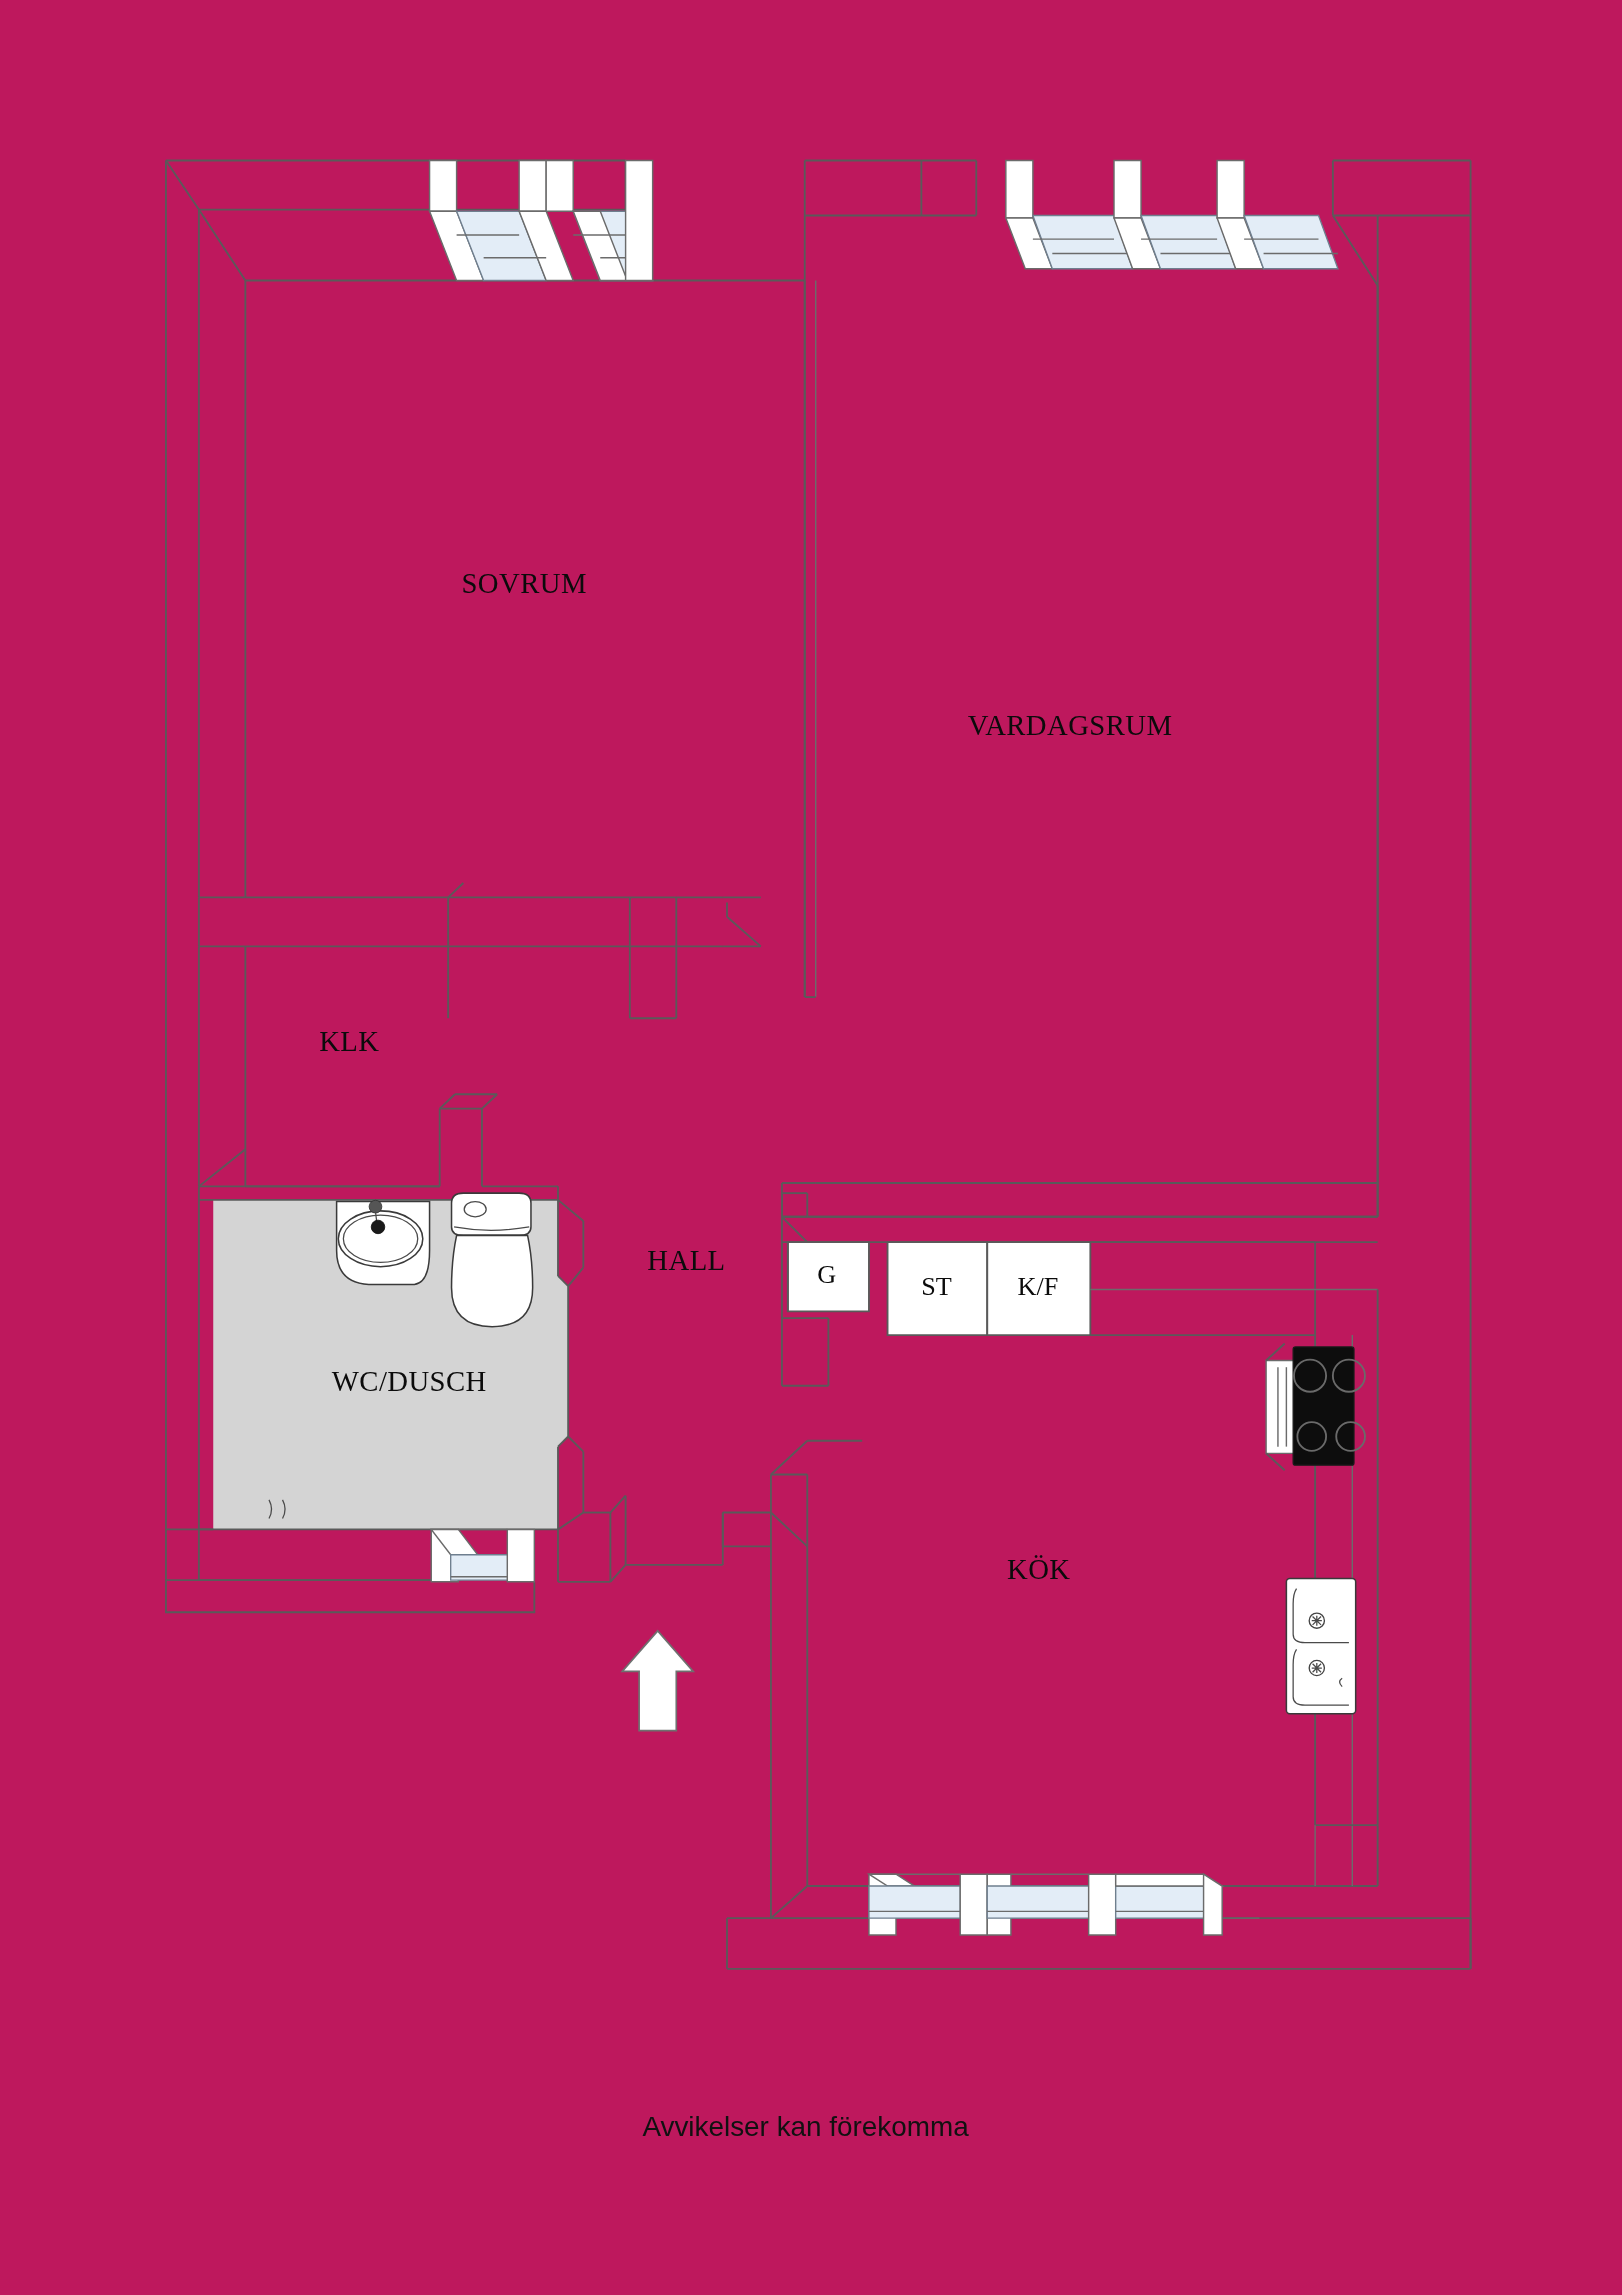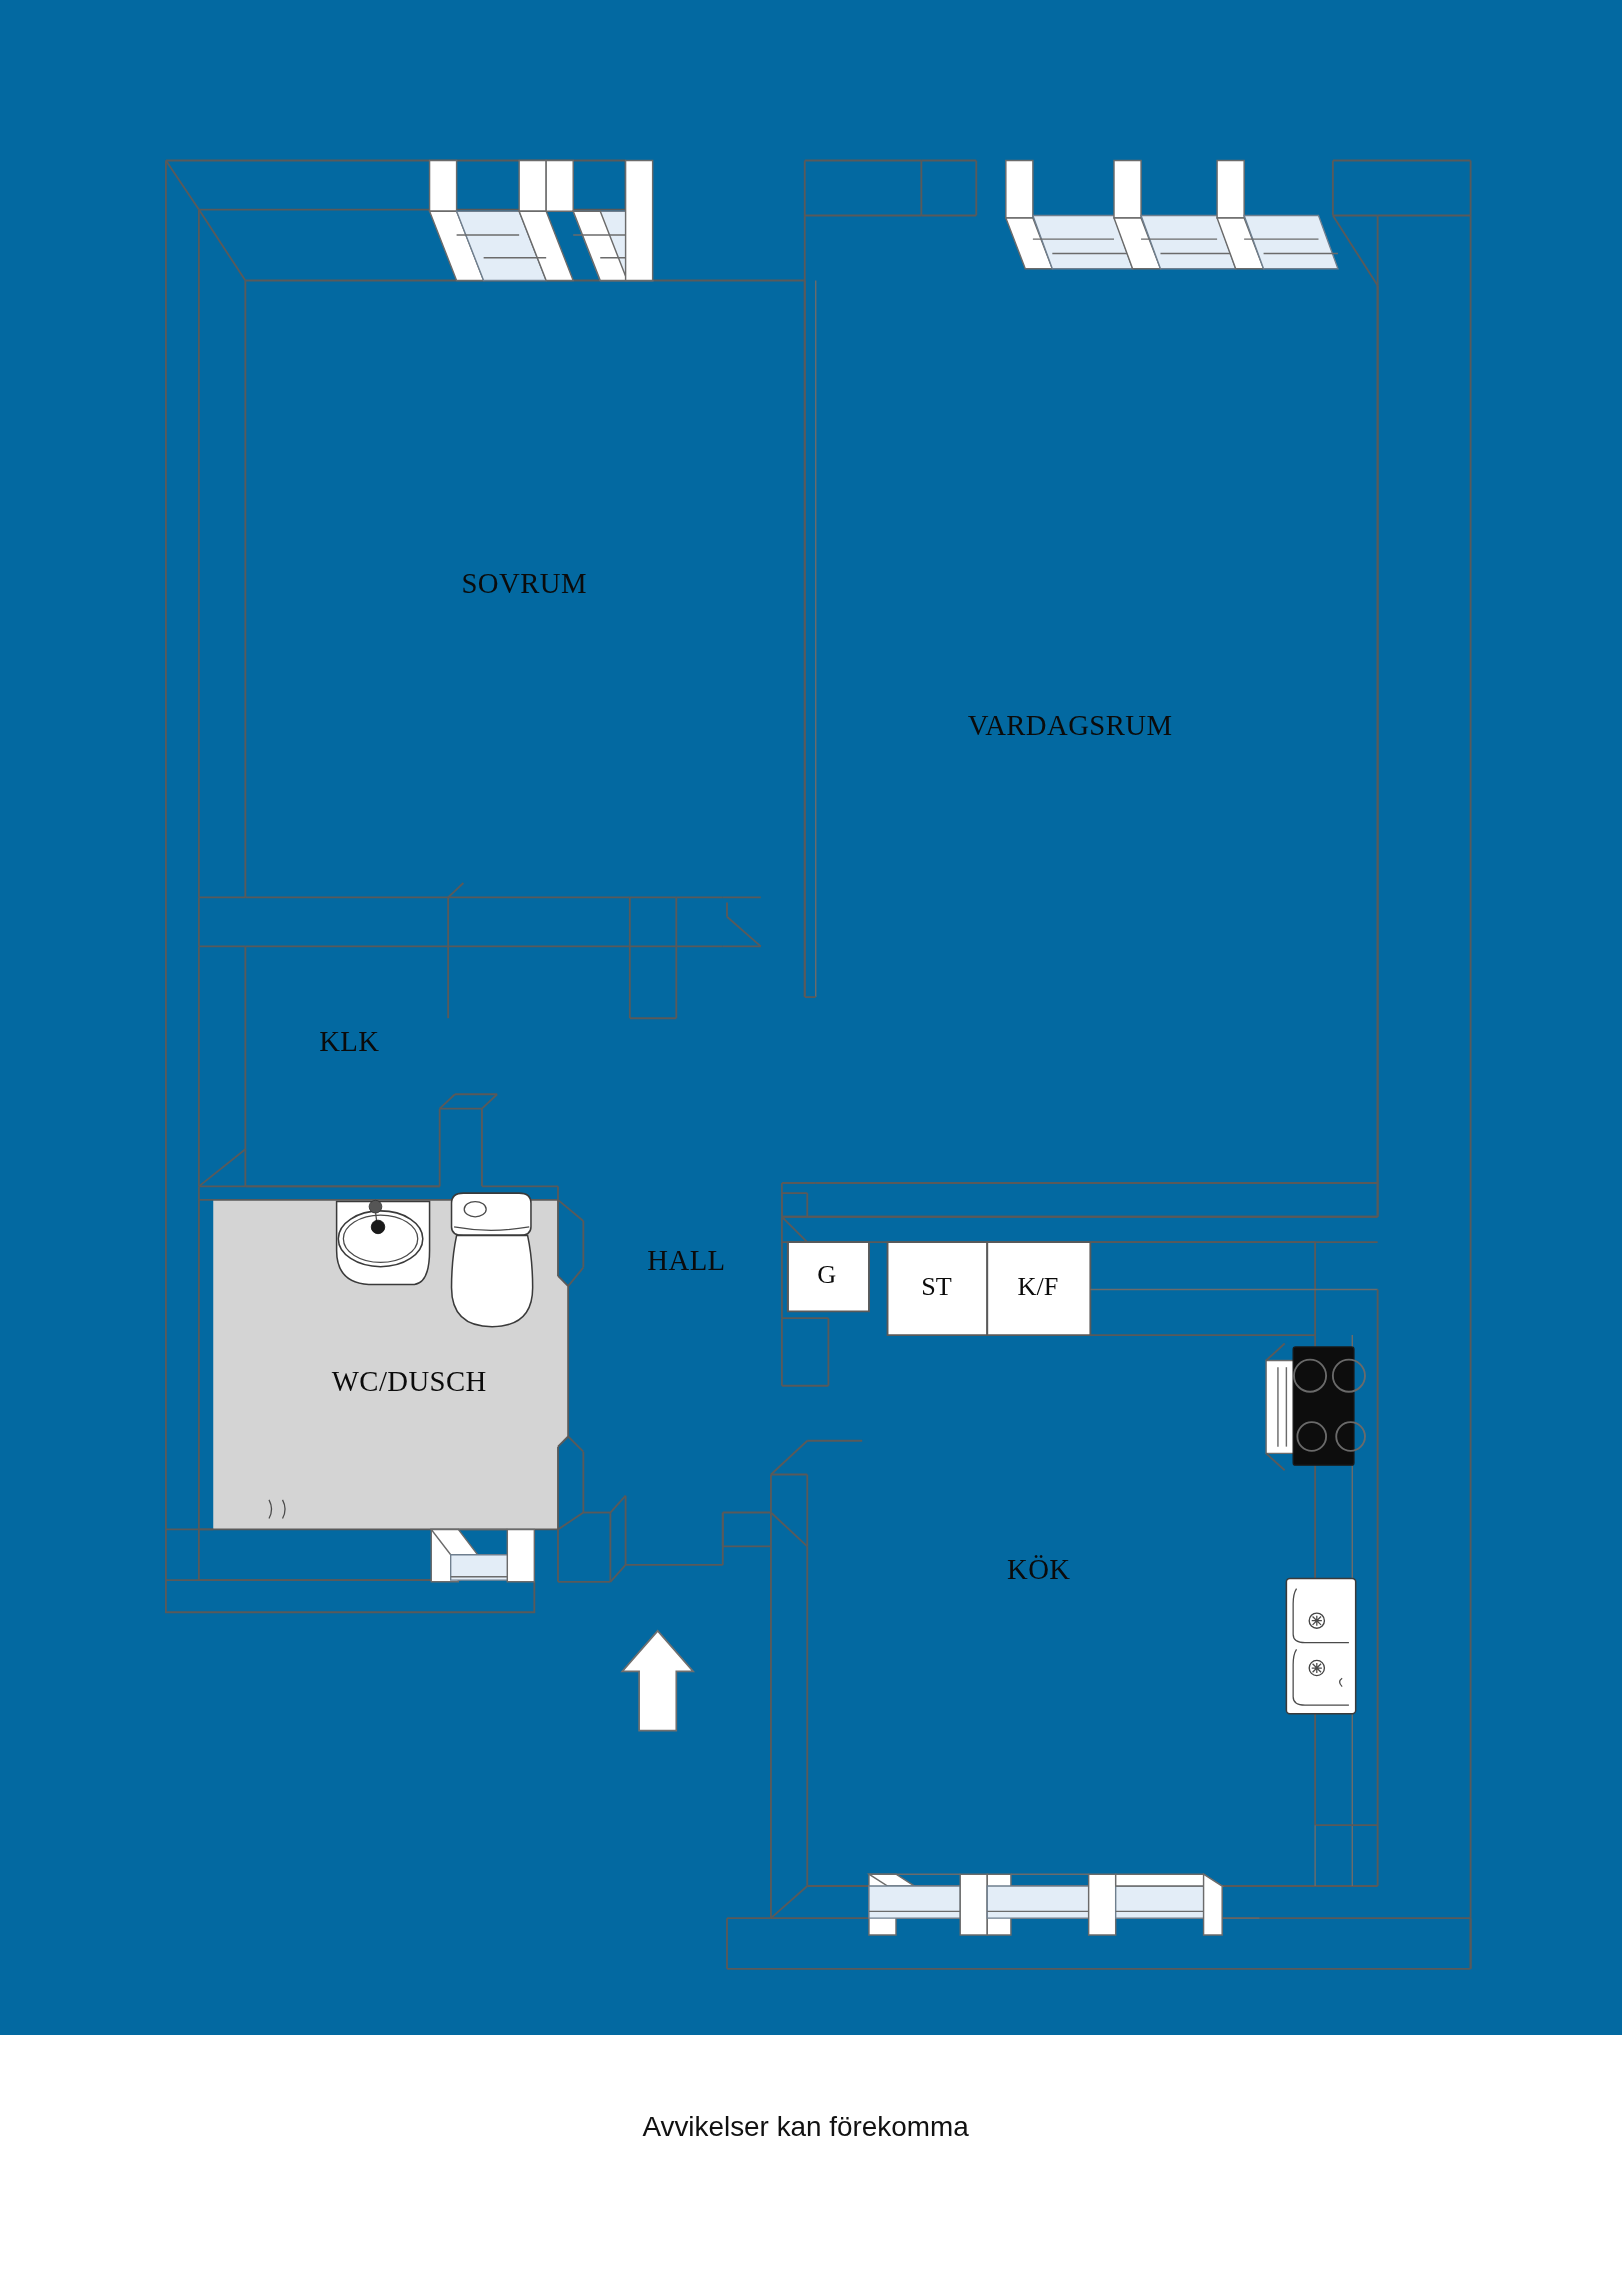--- a/index.html
+++ b/index.html
@@ -9,22 +9,22 @@
   }
   body {
     width: 1623px;
     height: 2295px;
     font-family: "Liberation Serif", serif;
     overflow: hidden;
   }
   #plan-root {
     position: relative;
     width: 1623px;
-    height: 2035px;
-    background: #0369a1;
+    height: 2295px;
+    background: #be185d;
   }
   svg#floorplan {
     position: absolute;
     left: 0;
     top: 0;
     width: 1623px;
     height: 2295px;
     display: block;
   }
   .wall-line {

